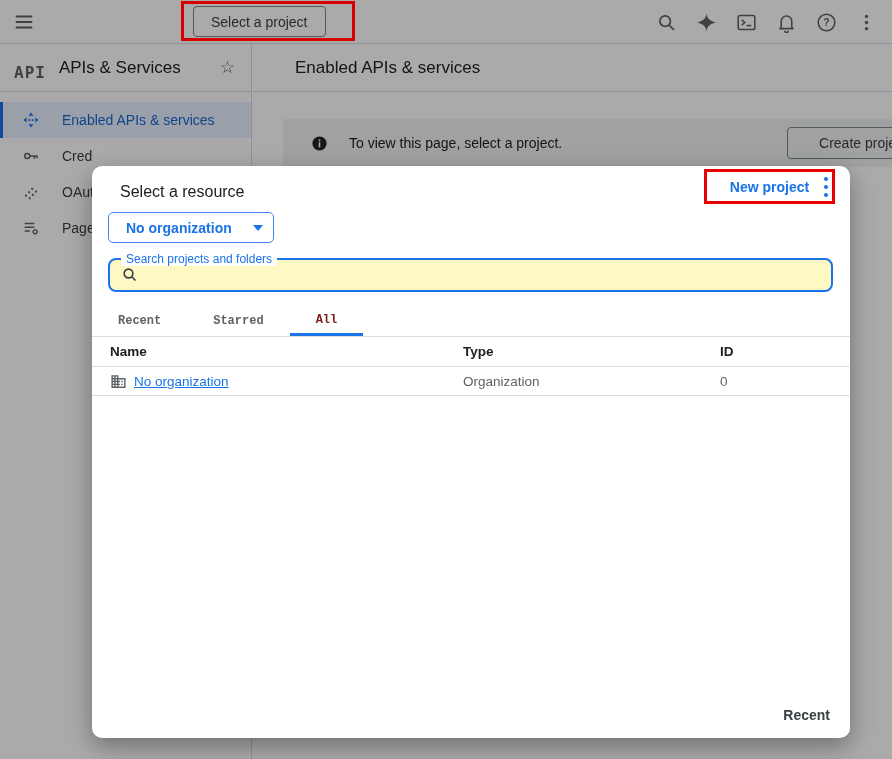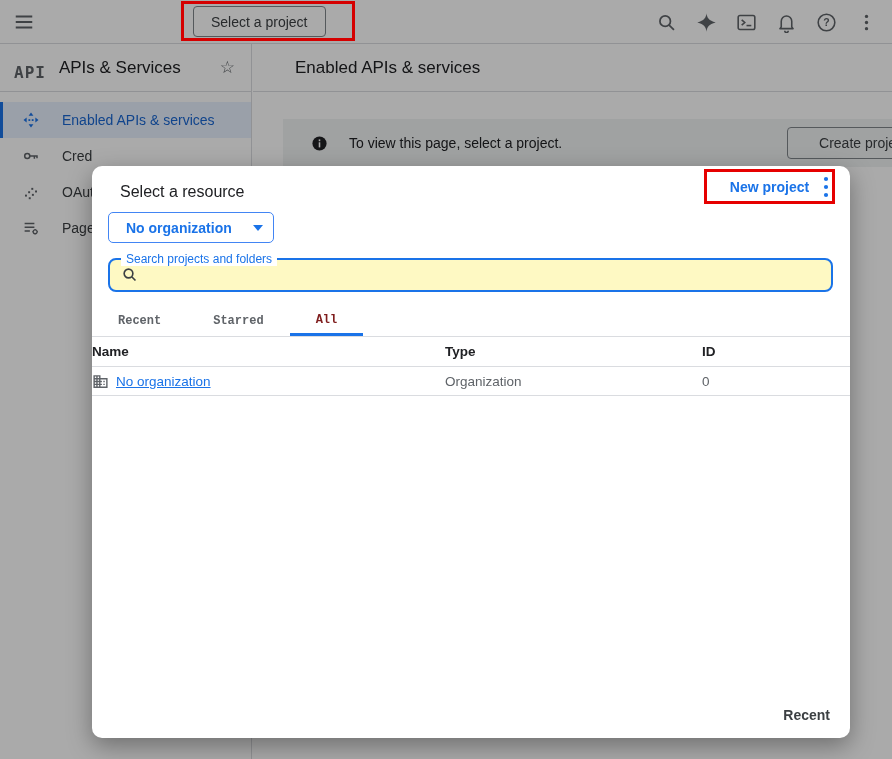--- a/index.html
+++ b/index.html
@@ -78,21 +78,21 @@
             outline:none; font-family:inherit; font-size:14px; color:#202124; background:transparent; }
   .tabs { position:absolute; left:0; top:140px; height:30px; display:flex; }
   .tab { height:30px; padding:0 26px; background:none; border:none; font-family:Liberation Mono, monospace; font-size:12px;
             font-weight:700; color:#5f6368; cursor:pointer; }
   .tab.active { color:#7f1d1d; border-bottom:3px solid #1a73e8; }
   .div-line { position:absolute; left:0; width:758px; height:1px; background:#dadce0; }
   .line-tabs { top:170px; }
   .line-thead { top:200px; }
   .line-row { top:229px; }
   .t-row { position:absolute; left:0; width:758px; height:29px; display:grid;
-            grid-template-columns:353px 257px 1fr; align-items:center; }
+            grid-template-columns:353px 257px 1fr; align-items:center; padding-left:18px; }
   .thead-row { top:171px; font-size:13.5px; font-weight:700; color:#202124; }
   .tbody-row { top:201px; height:28px; font-size:13.5px; color:#5f6368; }
   .name-cell { display:flex; align-items:center; }
   .org-icon { width:17px; height:17px; color:#5f6368; margin-right:7px; }
   .row-link { color:#1a73e8; text-decoration:underline; cursor:pointer; }
   .cancel-btn { position:absolute; right:20px; bottom:15px; background:none; border:none;
             font-family:inherit; font-size:14px; font-weight:700; color:#3c4043; cursor:pointer; }
 
   svg { display:block; }
 </style>

